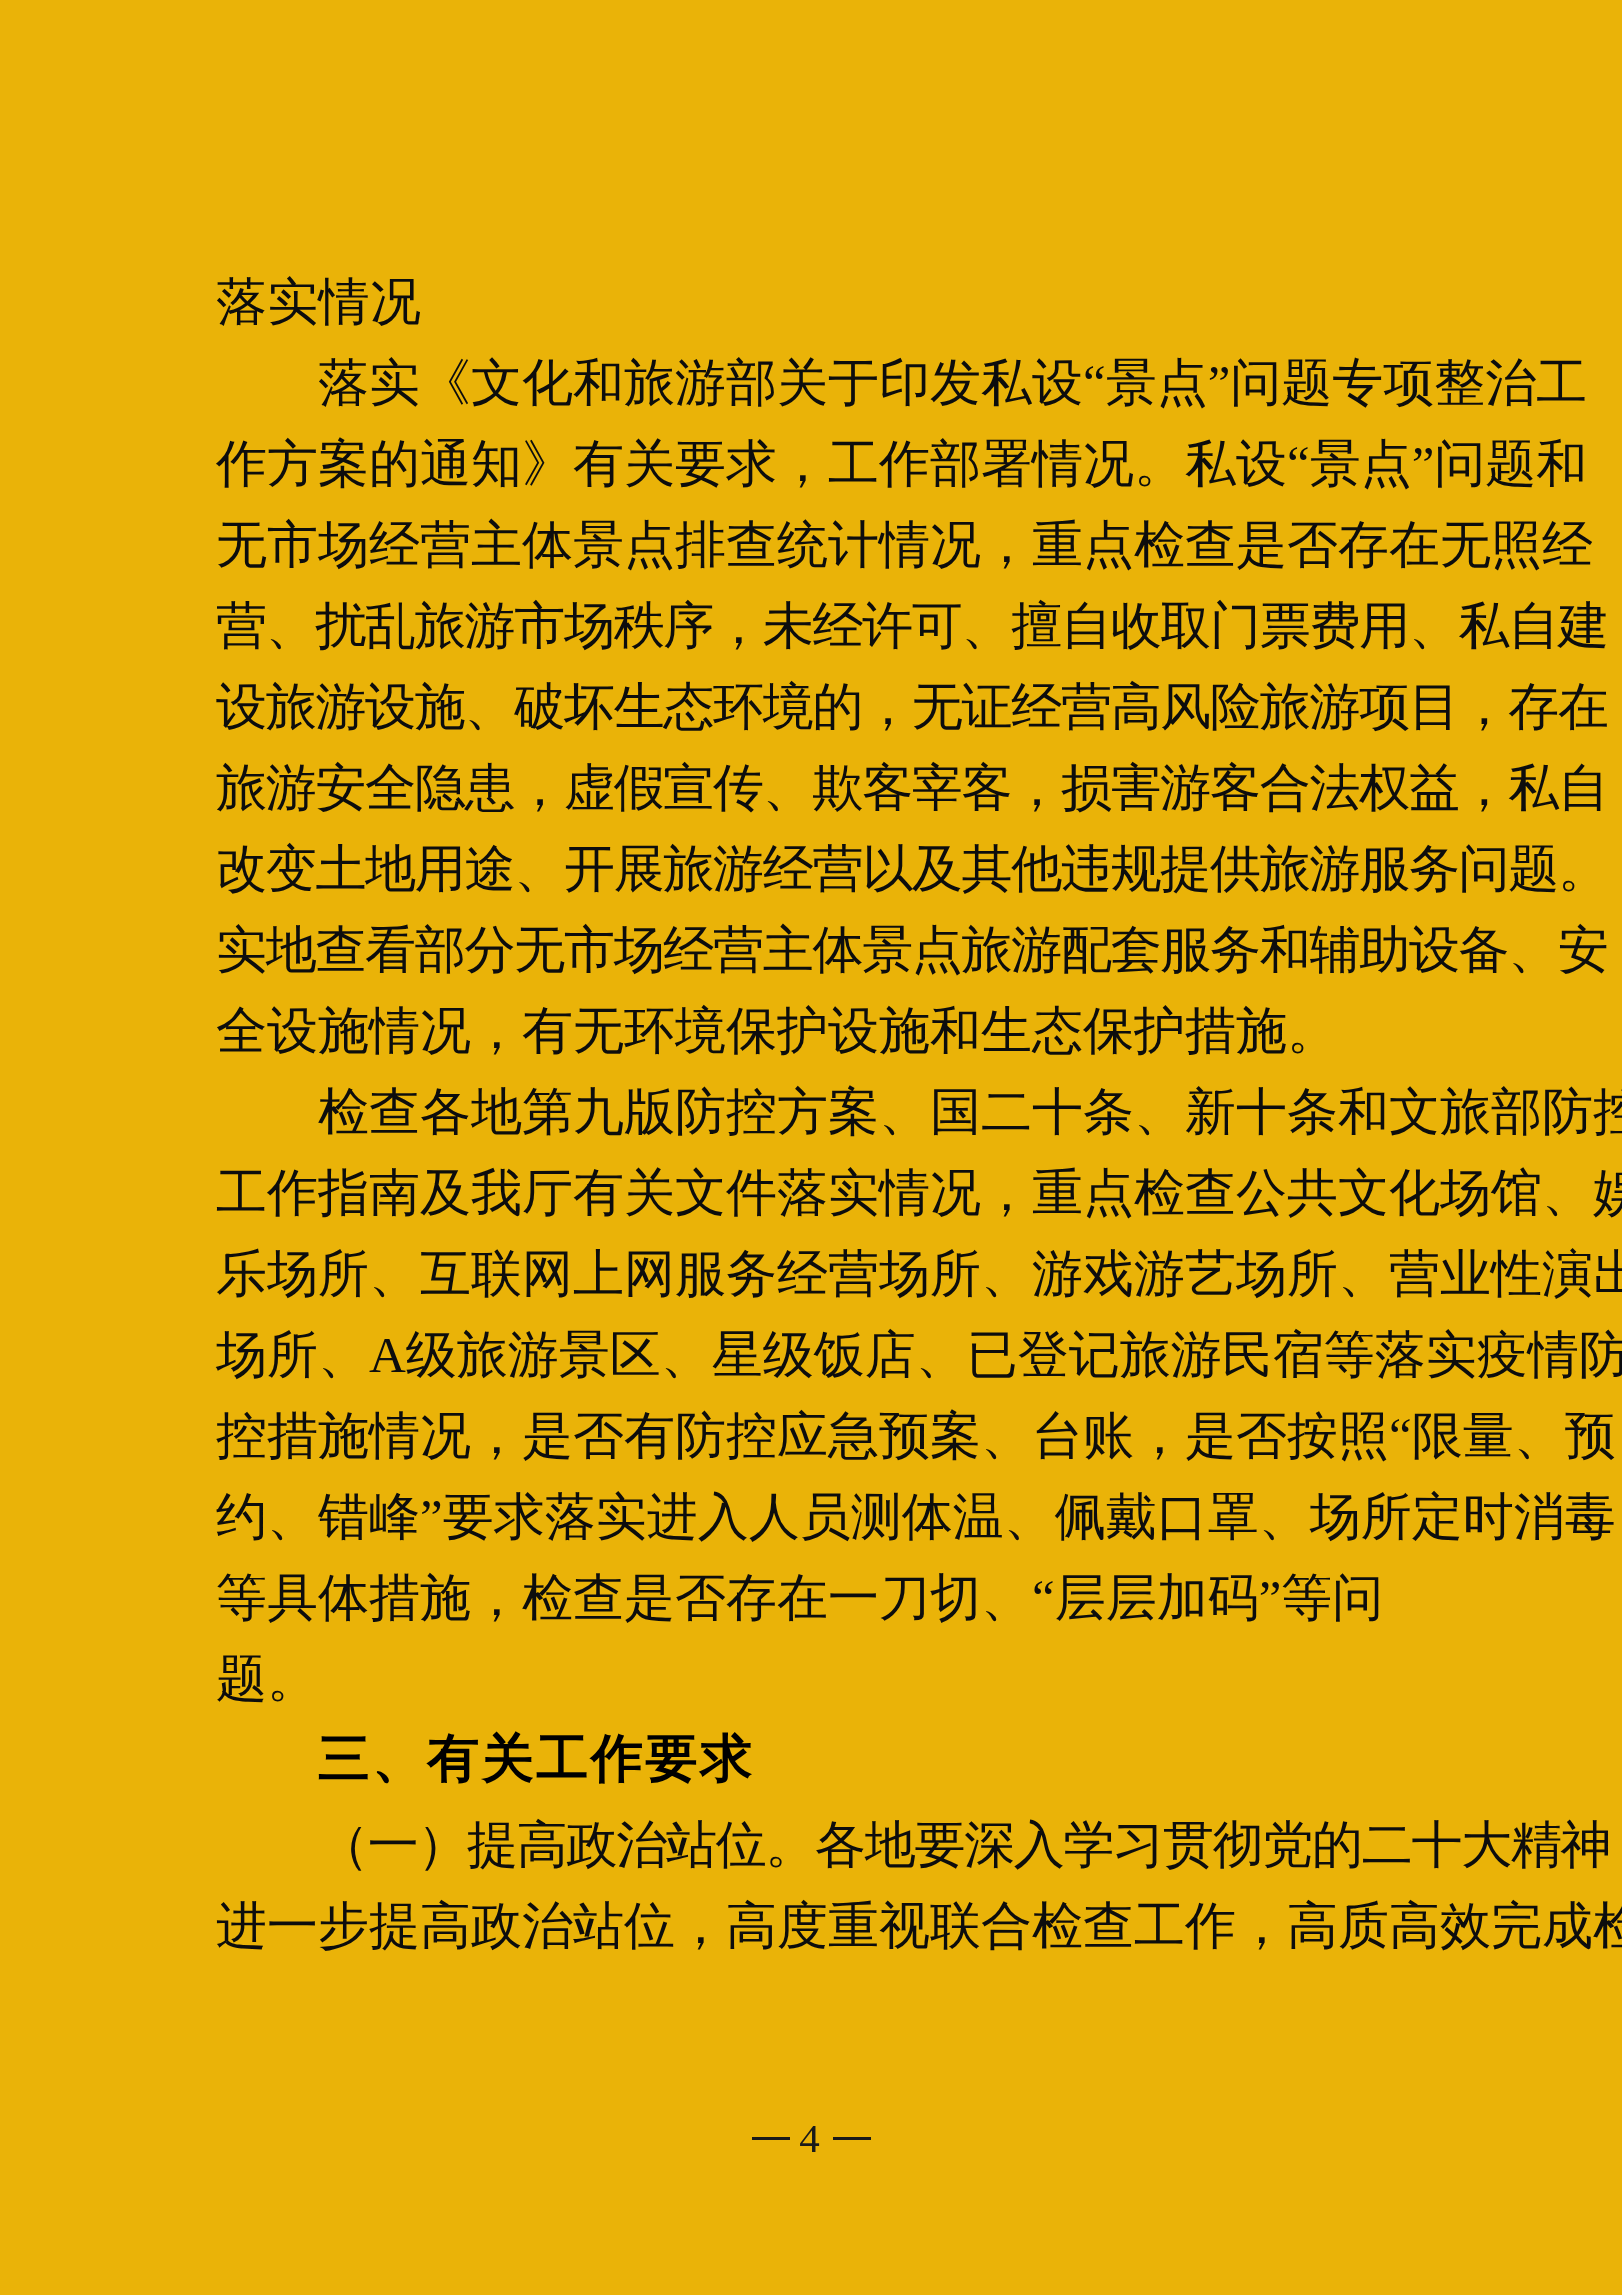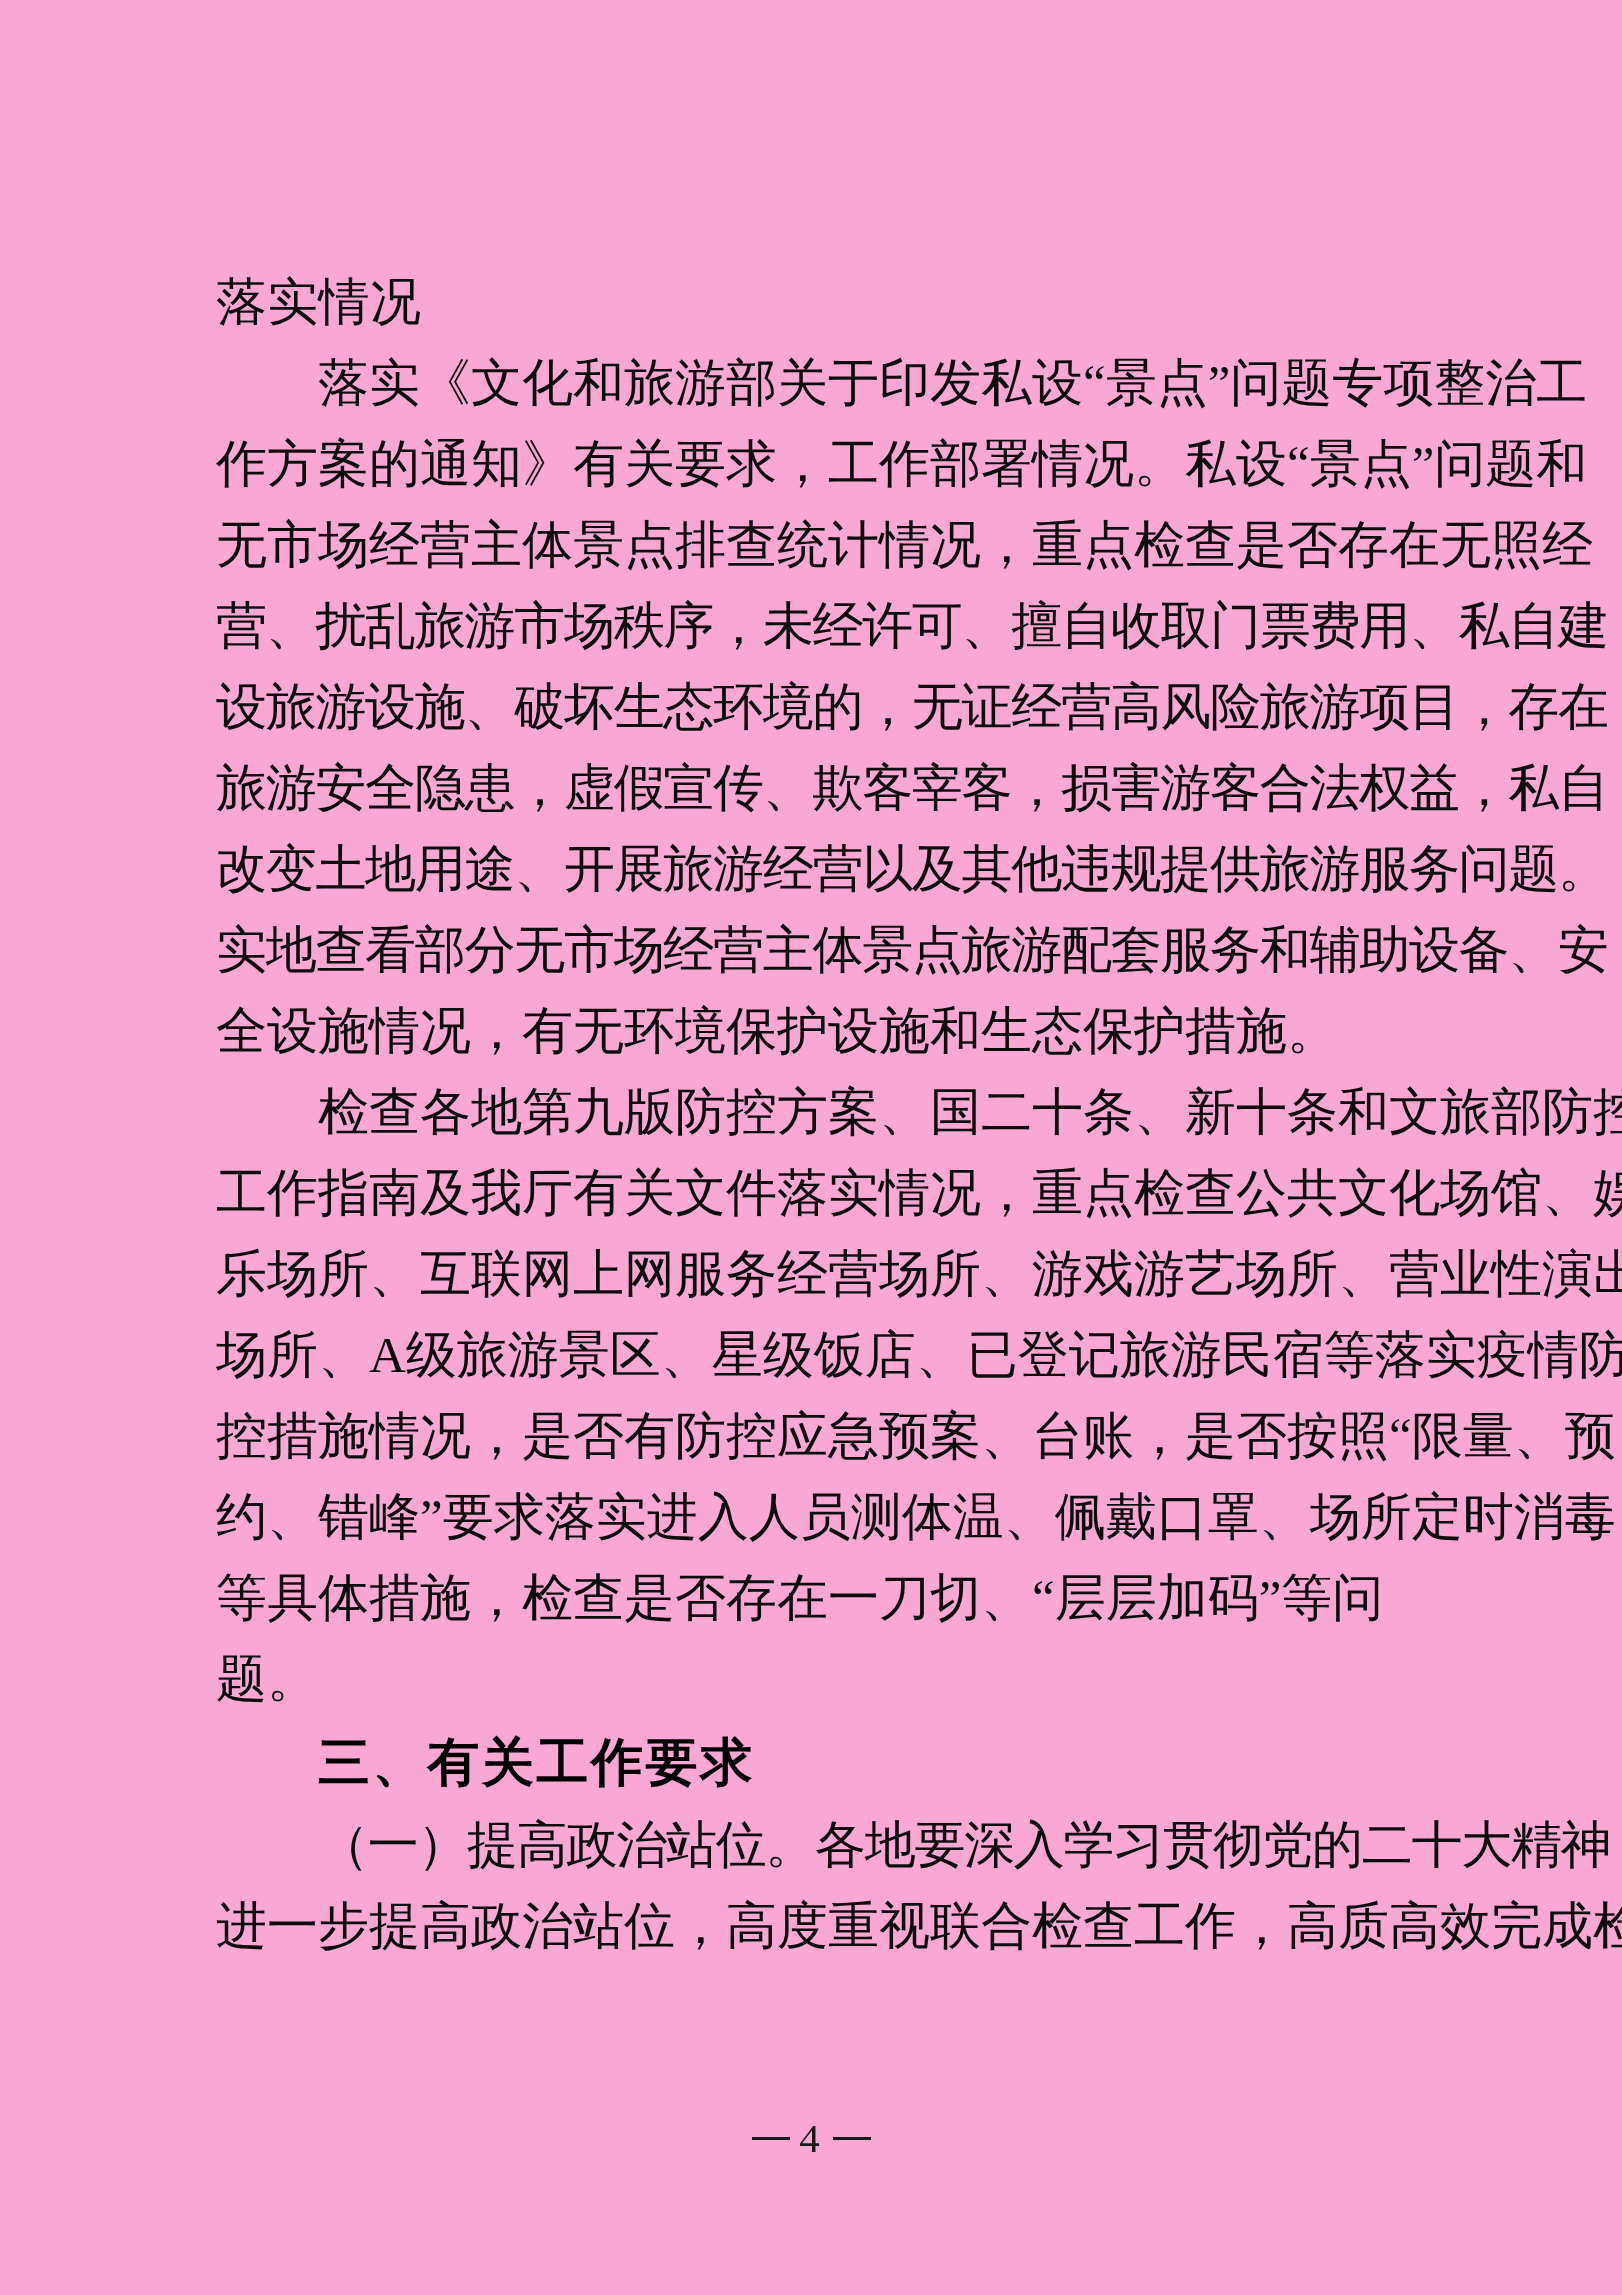--- a/index.html
+++ b/index.html
@@ -13,21 +13,21 @@
     position: relative;
     font-family: "Liberation Serif", "DejaVu Serif", serif;
     color: #111111;
     overflow: hidden;
   }
 
   
   .page {
     position: absolute;
     inset: 0;
-    background: #f9a8d4;
+    background: #eab308;
   }
 
   .content {
     position: absolute;
     left: 216px;
     top: 262px;
     width: 1204px;
   }
 
   
@@ -73,21 +73,21 @@
     padding-left: 102px;
     color: #0d0d0d;
     white-space: nowrap;
   }
 
   .heading-bold {
     font-size: 52px;
     line-height: 85px;
     padding-left: 102px;
     font-weight: bold;
-    font-family: Liberation Serif, serif;
+    font-family: Liberation Mono, monospace;
     letter-spacing: 2.6px;
     color: #000000;
     white-space: nowrap;
   }
 
   .footer {
     position: absolute;
     left: 0;
     top: 2114px;
     width: 1623px;

